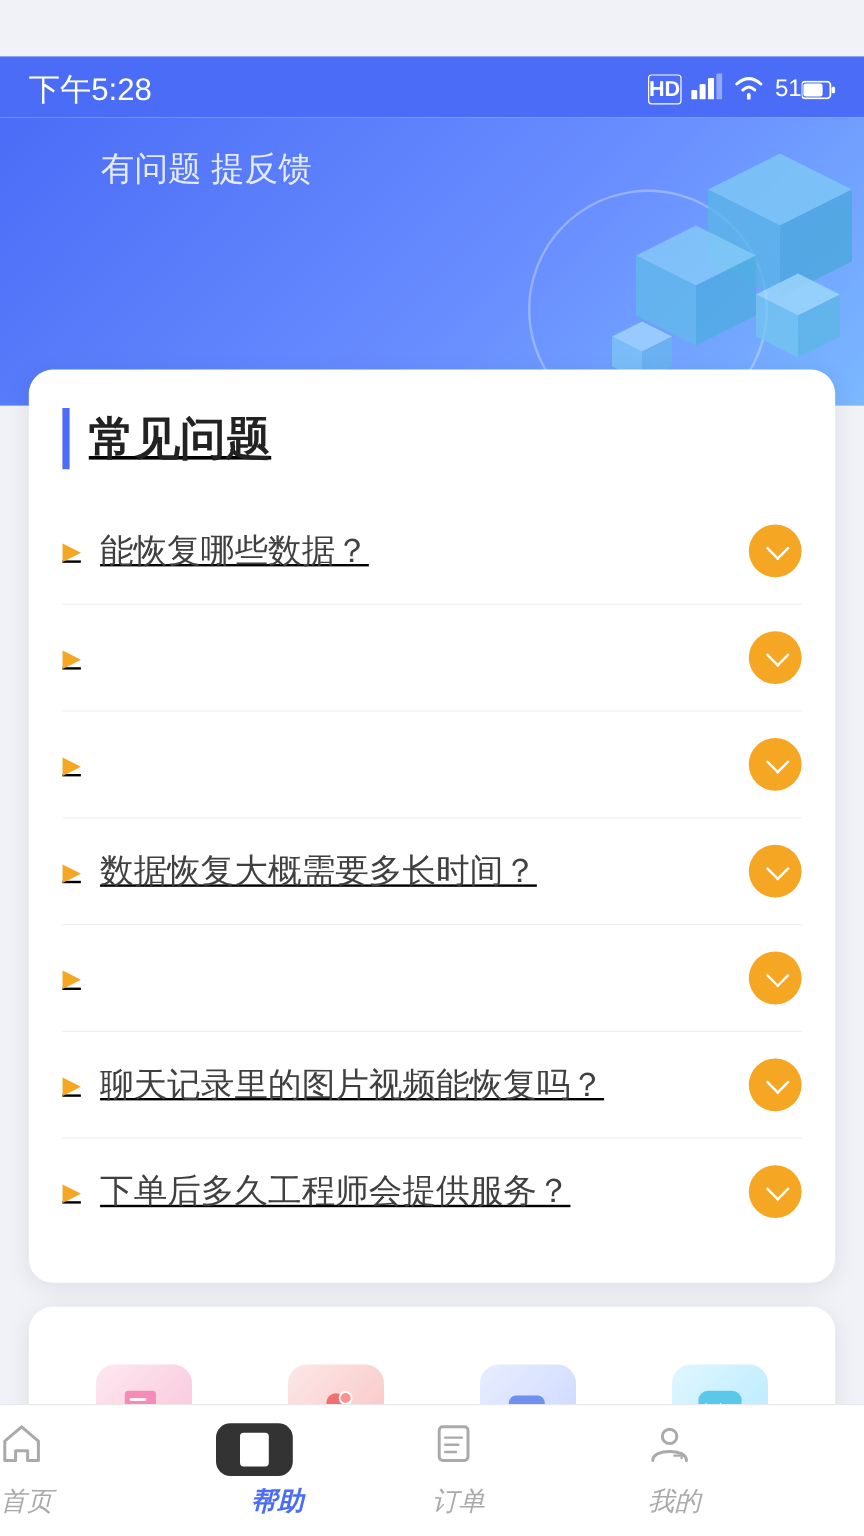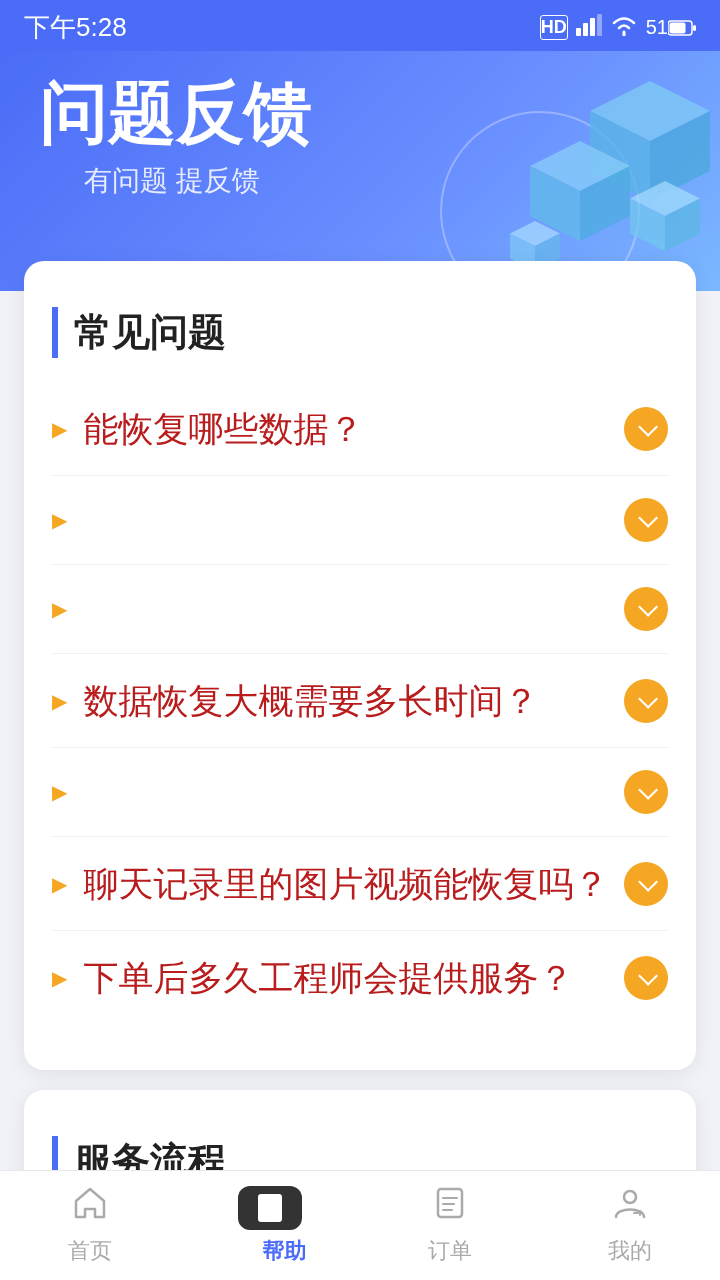--- a/index.html
+++ b/index.html
@@ -15,20 +15,21 @@
     
     .status-bar {
       display: flex;
       justify-content: space-between;
       align-items: center;
       padding: 10px 24px 6px;
       background: #4a6cf7;
       color: white;
       font-size: 26px;
       font-weight: 500;
+      margin-top: 47px;
     }
     .status-icons {
       display: flex;
       align-items: center;
       gap: 8px;
       font-size: 22px;
     }
     .hd-badge {
       font-size: 18px;
       font-weight: bold;
@@ -66,23 +67,24 @@
     .content {
       padding: 0 24px 20px;
       margin-top: -30px;
       position: relative;
       z-index: 10;
     }
 
     .card {
       background: white;
       border-radius: 20px;
-      padding: 46px 28px;
+      padding: 32px 28px;
       margin-bottom: 20px;
       box-shadow: 0 4px 20px rgba(0,0,0,0.08);
+      text-decoration: underline;
     }
 
     .section-title {
       font-size: 38px;
       font-weight: 700;
       color: #222;
       margin-bottom: 24px;
       border-left: 6px solid #4a6cf7;
       padding-left: 16px;
     }
@@ -104,22 +106,22 @@
       align-items: center;
       gap: 16px;
       flex: 1;
     }
     .faq-arrow {
       color: #f5a623;
       font-size: 20px;
       flex-shrink: 0;
     }
     .faq-text {
-      font-size: 35px;
-      color: #b91c1c;
+      font-size: 28px;
+      color: #404040;
       line-height: 1.4;
     }
     .faq-chevron {
       width: 44px;
       height: 44px;
       background: #f5a623;
       border-radius: 50%;
       display: flex;
       align-items: center;
       justify-content: center;
@@ -181,24 +183,25 @@
       border-top: 1px solid #e8e8e8;
       display: flex;
       align-items: stretch;
       height: 110px;
       z-index: 100;
     }
     .nav-item {
       flex: 1;
       display: flex;
       flex-direction: column;
-      align-items: center;
+      align-items: flex-start;
       justify-content: center;
       gap: 6px;
       cursor: pointer;
+      font-style: italic;
     }
     .nav-icon {
       font-size: 36px;
       color: #aaa;
     }
     .nav-label {
       font-size: 22px;
       color: #aaa;
     }
     .nav-label.active {
@@ -291,21 +294,20 @@
       <polygon points="35,35 70,17.5 70,52.5 35,70" fill="#5ab8e4" opacity="0.8"></polygon>
     </g>
 
     <g transform="translate(60, 140)">
       <polygon points="25,0 50,12.5 25,25 0,12.5" fill="#b0e4ff" opacity="0.7"></polygon>
       <polygon points="0,12.5 25,25 25,50 0,37.5" fill="#80cef5" opacity="0.7"></polygon>
       <polygon points="25,25 50,12.5 50,37.5 25,50" fill="#64bde8" opacity="0.65"></polygon>
     </g>
   </svg>
 
-  <h1 class="hero-title">问题反馈</h1>
   <p class="hero-subtitle">有问题 提反馈</p>
 </div>
 
 <div class="content">
 
   <div class="card">
     <h2 class="section-title">常见问题</h2>
 
     <div id="faq-list">
         <div class="faq-item">
@@ -351,21 +353,20 @@
     <div class="faq-left">
       <span class="faq-arrow">▶</span>
       <span class="faq-text">下单后多久工程师会提供服务？</span>
     </div>
     <div class="faq-chevron"></div>
   </div>
       </div>
   </div>
 
   <div class="card">
-    <h2 class="section-title">服务流程</h2>
 
     <div class="service-flow" id="service-flow">
         <div class="service-step">
     <div class="service-icon" style="background:linear-gradient(135deg, #fde8f0, #f9c0d8)">
       <svg width="44" height="44" viewBox="0 0 44 44" fill="none" xmlns="http://www.w3.org/2000/svg">
       <rect x="6" y="4" width="26" height="32" rx="3" fill="#f48cb8"></rect>
       <rect x="10" y="10" width="14" height="2.5" rx="1.2" fill="white" opacity="0.9"></rect>
       <rect x="10" y="16" width="10" height="2.5" rx="1.2" fill="white" opacity="0.9"></rect>
       <circle cx="30" cy="30" r="7" fill="none" stroke="#f48cb8" stroke-width="2.5"></circle>
       <circle cx="30" cy="30" r="4" fill="none" stroke="#e87ab0" stroke-width="2"></circle>

